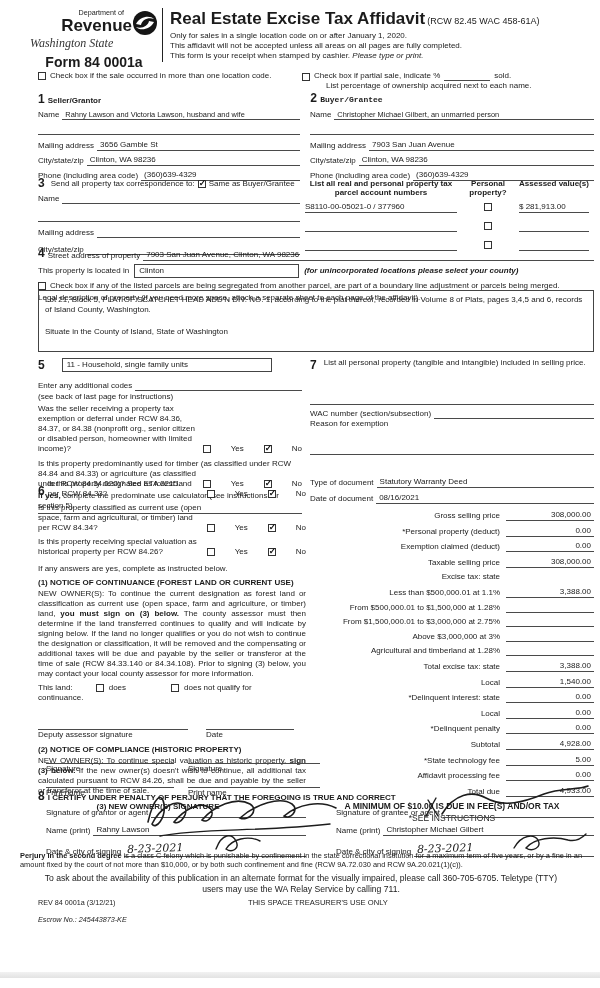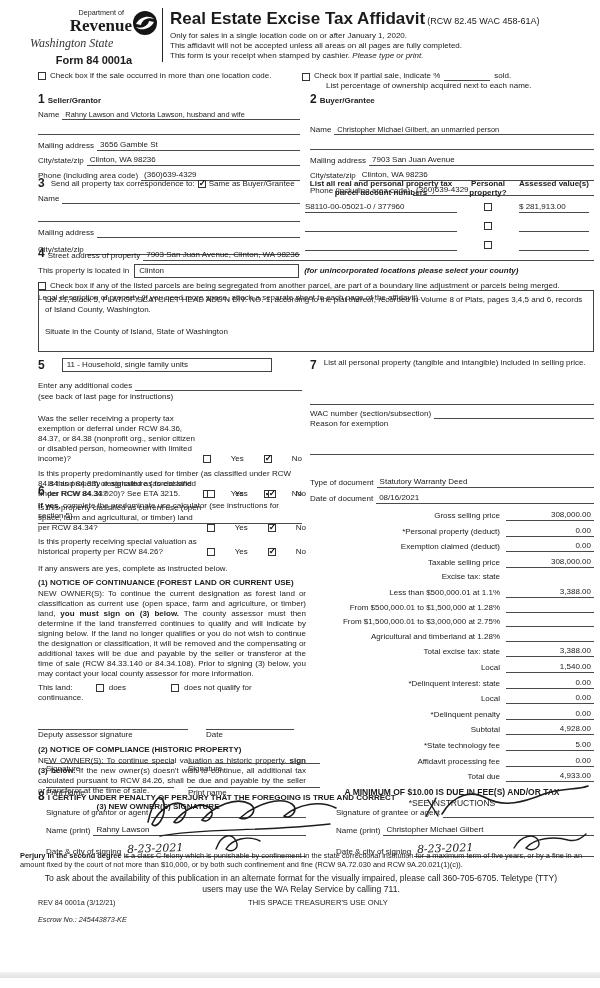--- a/index.html
+++ b/index.html
@@ -36,29 +36,29 @@
   .center { text-align:center; }
 </style>
 </head>
 <body>
 
 <div class="page">
 
   <div class="abs" style="left:30px; top:8px; width:128px; text-align:center;">
     <div style="position:relative; padding-right:26px;">
       <div class="small7" style="text-align:right; padding-right:8px;">Department of</div>
-      <div class="b" style="font-size:17px; font-family:Liberation Serif, serif; text-align:right; margin-top:-2px;">Revenue</div>
+      <div class="b" style="font-size:17px; font-family:Liberation Sans, sans-serif; text-align:right; margin-top:-2px;">Revenue</div>
       <svg class="abs" style="right:0; top:2px;" width="26" height="26" viewBox="0 0 26 26">
         <circle cx="13" cy="13" r="12" fill="#151515"></circle>
         <path d="M4,14 C8,6 18,5 22,9 C16,7 10,10 9,15 Z" fill="#ffffff"></path>
         <path d="M22,12 C18,20 8,21 4,17 C10,19 16,16 17,11 Z" fill="#ffffff"></path>
       </svg>
       <div class="i" style="font-size:12px; font-family:'Liberation Serif',serif; text-align:left; color:#333;">Washington State</div>
     </div>
-    <div class="b" style="font-size:11px; margin-top:3px;">Form 84 0001a</div>
+    <div class="b" style="font-size:14px; margin-top:3px;">Form 84 0001a</div>
   </div>
 
   <div class="divider" style="left:162px; top:8px; height:54px;"></div>
 
   <div class="abs" style="left:170px; top:8px; width:424px;">
     <div>
       <span class="b" style="font-size:17px;">Real Estate Excise Tax Affidavit</span>
       <span style="font-size:9px;">(RCW 82.45 WAC 458-61A)</span>
     </div>
     <div style="margin-top:2px;">Only for sales in a single location code on or after January 1, 2020.</div>
@@ -93,21 +93,21 @@
         <span class="lbl">City/state/zip</span>
         <span class="uv">Clinton, WA 98236</span>
       </div>
     <div class="frow">
         <span class="lbl">Phone (including area code)</span>
         <span class="uv">(360)639-4329</span>
       </div>
   </div>
 
   <div class="abs" style="left:310px; top:92px; width:284px;">
-    <div style="margin-bottom:18px;"><span class="secnum">2</span><span class="b">Buyer/Grantee</span></div>
+    <div style="margin-bottom:3px;font-family:Liberation Mono, monospace;"><span class="secnum">2</span><span class="b">Buyer/Grantee</span></div>
     <div class="frow">
         <span class="lbl">Name</span>
         <span class="uv" style="font-size:7.4px;">Christopher Michael Gilbert, an unmarried person</span>
       </div>
     <div class="blank" style="height:11px; margin-bottom:5px;"></div>
     <div class="frow">
         <span class="lbl">Mailing address</span>
         <span class="uv">7903 San Juan Avenue</span>
       </div>
     <div class="frow">
@@ -192,21 +192,21 @@
     <div style="display:flex; align-items:flex-start; gap:14px;">
       <span class="secnum">5</span>
       <span class="codebox" style="width:210px;">11 - Household, single family units</span>
     </div>
     <div class="frow" style="margin-top:8px; margin-bottom:1px;">
       <span class="lbl">Enter any additional codes</span>
       <span class="uv"></span>
     </div>
     <div>(see back of last page for instructions)</div>
 
-    <div style="display:flex; align-items:flex-end; margin-top:12px;">
+    <div style="display:flex; align-items:flex-end; margin-top:2px;">
       <div style="width:212px;">Was the seller receiving a property tax exemption or deferral under RCW 84.36, 84.37, or 84.38 (nonprofit org., senior citizen or disabled person, homeowner with limited income)?</div>
       <div class="yn" style="margin-left:4px;">
         <span class="cb"></span>
           <span>Yes</span>
         <span class="cb checked"></span>
           <span>No</span>
       </div>
     </div>
 
     <div style="margin-top:5px;">Is this property predominantly used for timber (as classified under RCW 84.84 and 84.33) or agriculture (as classified</div>
@@ -347,20 +347,24 @@
     <div class="trow">
         <span class="tlabel">Less than $500,000.01 at 1.1%</span>
         <span class="tval">3,388.00</span>
       </div>
     <div class="trow">
         <span class="tlabel">From $500,000.01 to $1,500,000 at 1.28%</span>
         <span class="tval"></span>
       </div>
     <div class="trow">
         <span class="tlabel">From $1,500,000.01 to $3,000,000 at 2.75%</span>
+        <span class="tval"></span>
+      </div>
+    <div class="trow">
+        <span class="tlabel">Above $3,000,000 at 3%</span>
         <span class="tval"></span>
       </div>
     <div class="trow">
         <span class="tlabel">Agricultural and timberland at 1.28%</span>
         <span class="tval"></span>
       </div>
     <div class="trow">
         <span class="tlabel">Total excise tax: state</span>
         <span class="tval">3,388.00</span>
       </div>

